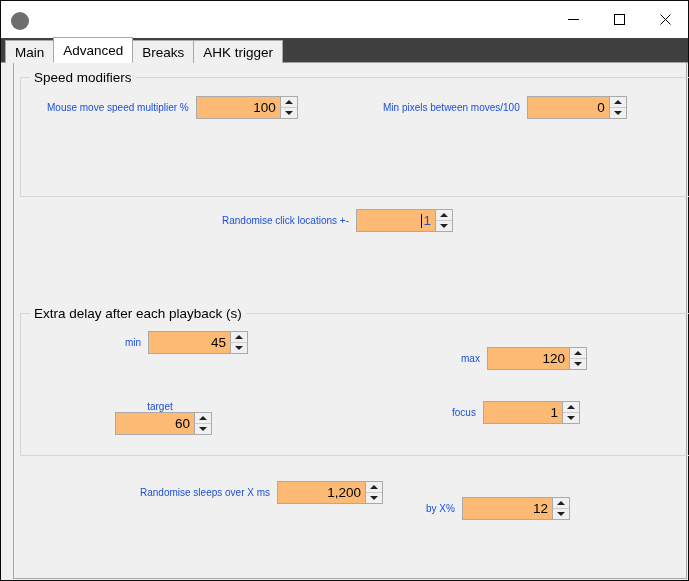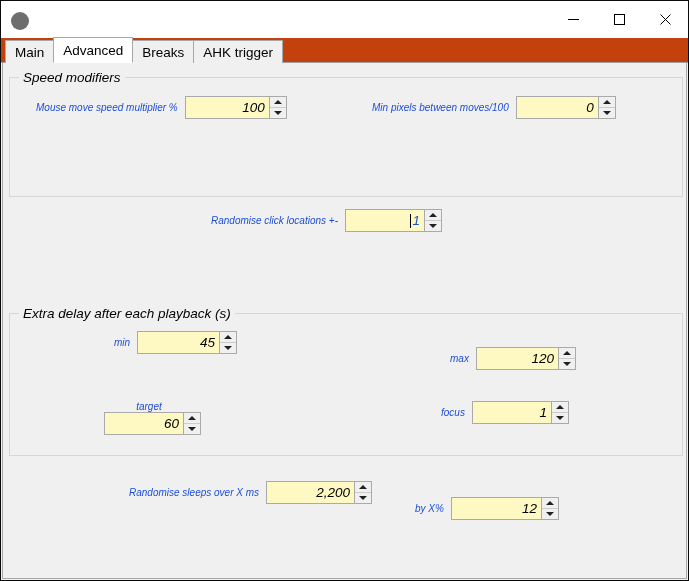--- a/index.html
+++ b/index.html
@@ -42,21 +42,21 @@
   .win-btns { display: flex; height: 100%; }
   .win-btn {
     width: 46px; height: 100%;
     display: flex; align-items: center; justify-content: center;
     background: #ffffff;
   }
   .win-btn svg { display: block; }
   
   .tabstrip {
     height: 25px;
-    background: #c2410c;
+    background: #404040;
     display: flex;
     align-items: flex-end;
     padding-left: 4px;
     flex: 0 0 auto;
     position: relative;
     border-bottom: 1px solid #a0a0a0;
   }
   .tab {
     height: 23px;
     padding: 0 9px;
@@ -77,22 +77,21 @@
     z-index: 3;
     border-bottom: 1px solid #ffffff;
   }
   
   .pane {
     flex: 1 1 auto;
     position: relative;
     background: #f0f0f0;
     border: 1px solid #a8a8a8;
     border-top: none;
-    margin: 0 1px 1px 1px;
-    font-style: italic;
+    margin: 0 1px 1px 12px;
   }
   
   .group {
     position: absolute;
     border: 1px solid #d6d6d6;
   }
   .group > .legend {
     position: absolute;
     top: -8px; left: 9px;
     background: #f0f0f0;
@@ -122,21 +121,21 @@
   }
   .spinbox .val {
     flex: 1 1 auto;
     text-align: right;
     font-size: 13.5px;
     color: #000;
     padding: 0 4px 0 4px;
     display: flex;
     align-items: center;
     justify-content: flex-end;
-    background: #fef9c3;
+    background: #fdba74;
     position: relative;
   }
   .spinbox.focused .val .caret {
     display: inline-block;
     width: 1px;
     height: 14px;
     background: #000;
     margin-right: 1px;
     vertical-align: middle;
   }
@@ -319,21 +318,21 @@
           <div class="dn">
               <div class="arrow-dn"></div>
             </div>
         </div>
       </div>
     </div>
 
     <div class="field" style="left:126px; top:418px;">
       <span class="lbl">Randomise sleeps over X ms</span>
       <div class="spinbox" style="width:106px;">
-        <div class="val">2,200</div>
+        <div class="val">1,200</div>
         <div class="spin-arrows">
           <div class="up">
               <div class="arrow-up"></div>
             </div>
           <div class="dn">
               <div class="arrow-dn"></div>
             </div>
         </div>
       </div>
     </div>

